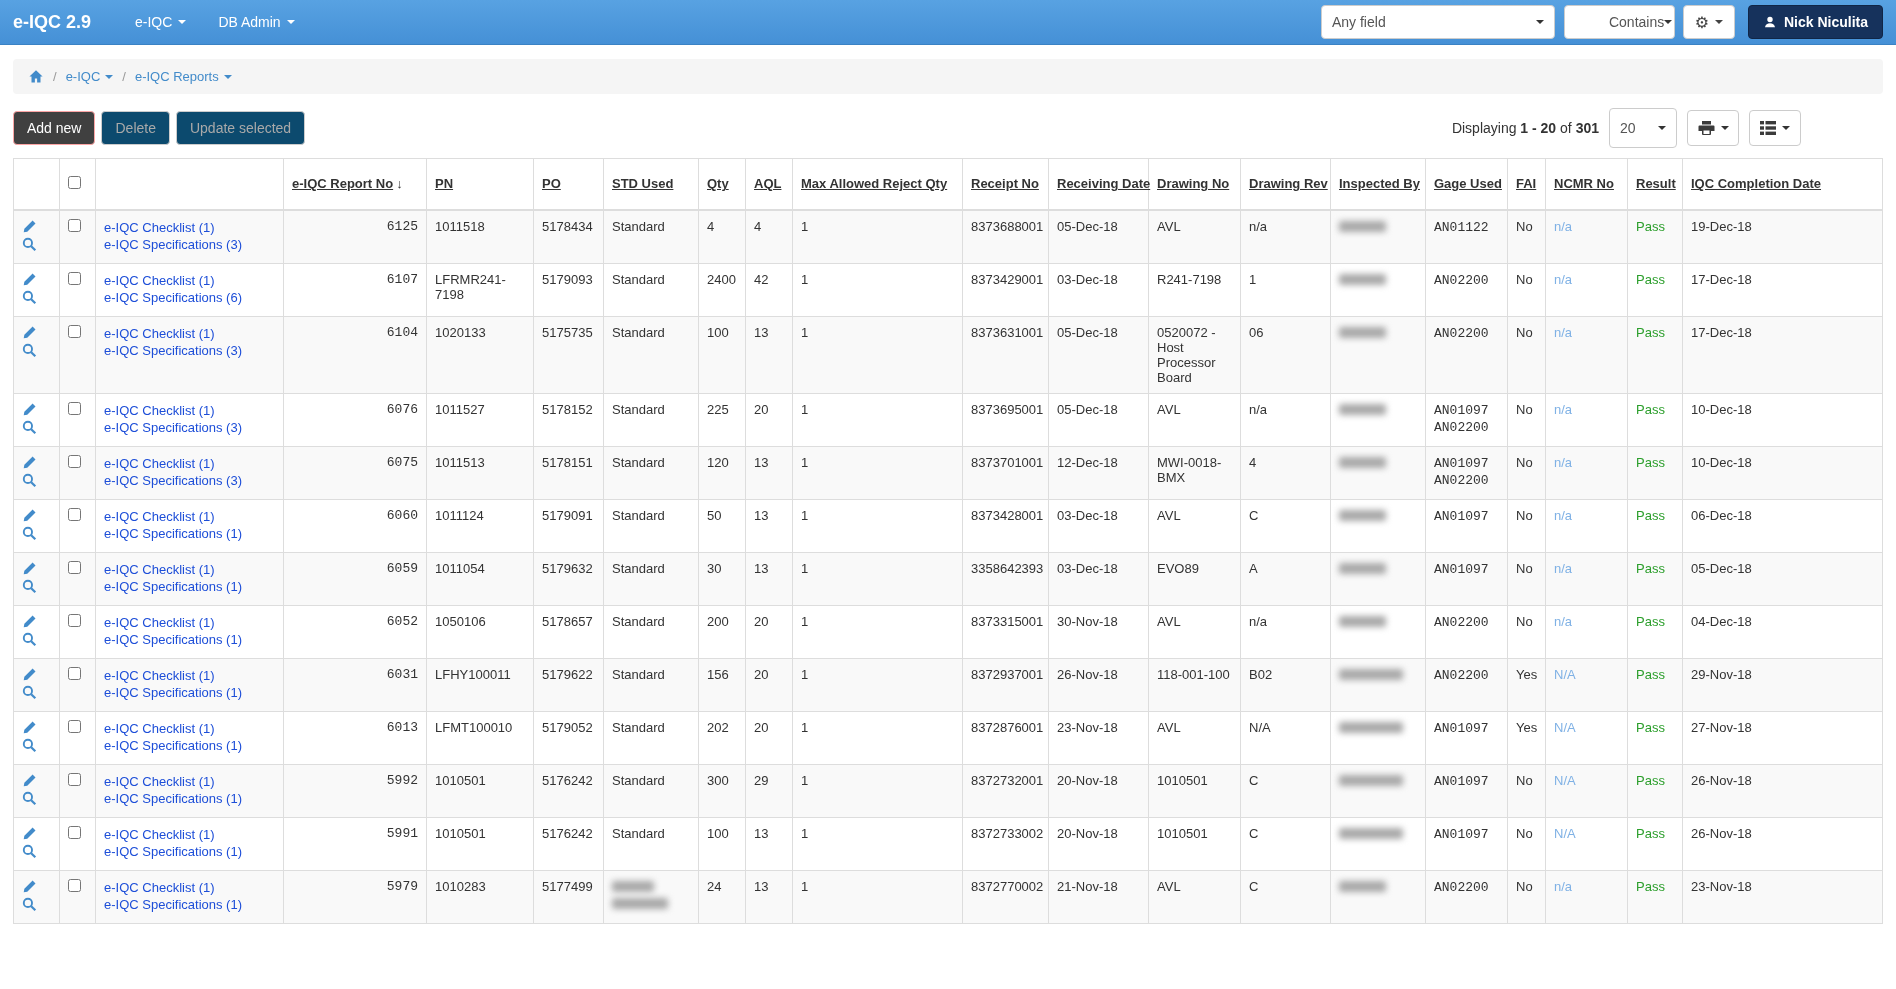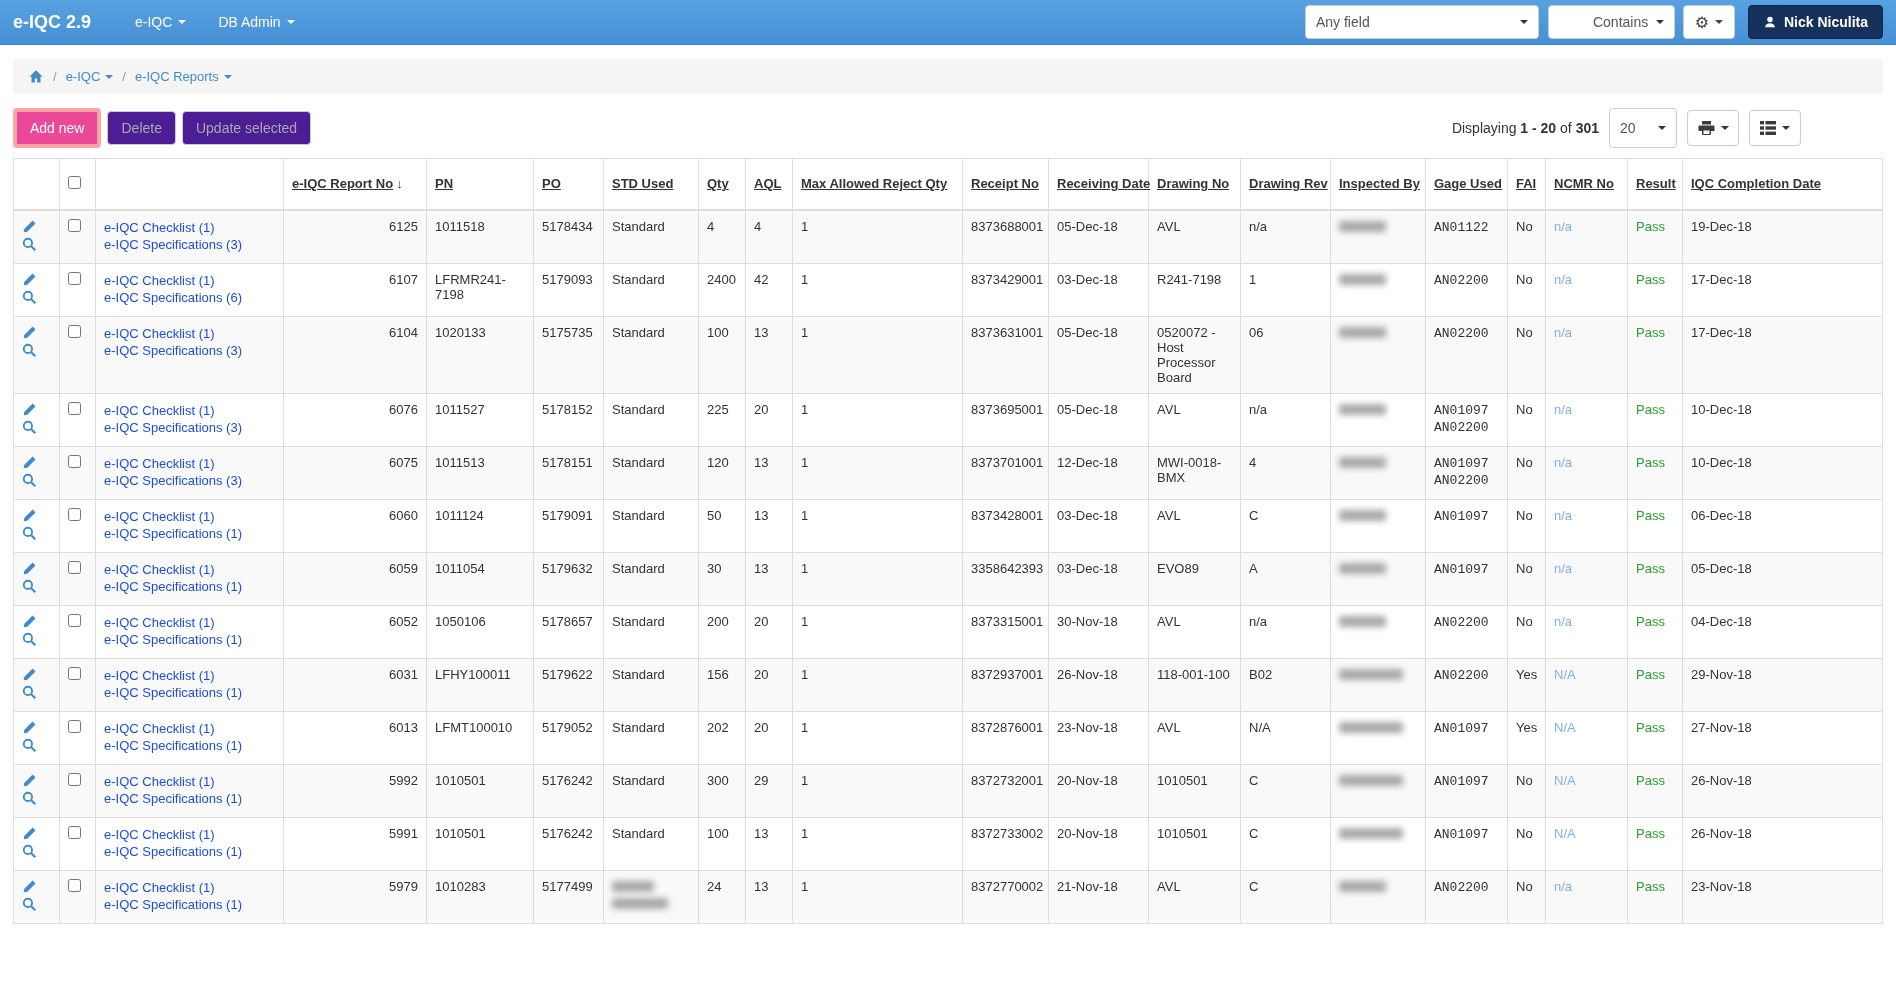--- a/index.html
+++ b/index.html
@@ -12,21 +12,21 @@
   .brand { color:#fff; font-size:18px; font-weight:bold; margin-right:28px; cursor:pointer; }
   .nav-item { color:#fff; font-size:14px; padding:0 16px; height:45px; display:flex;
     align-items:center; gap:6px; cursor:pointer; }
   .caret { width:0; height:0; border-left:4px solid transparent; border-right:4px solid transparent;
     border-top:4px solid currentColor; display:inline-block; }
   .nav-search { margin-left:auto; display:flex; align-items:center; }
   .fakeselect { background:#fff; border:1px solid #ccc; border-radius:4px; height:34px;
     display:flex; align-items:center; justify-content:space-between; padding:0 10px;
     font-size:14px; color:#555; cursor:pointer; }
   .sel-field { width:234px; margin-right:9px; }
-  .sel-op { width:127px; margin-right:8px;padding-left:44px; }
+  .sel-op { width:111px; margin-right:8px;padding-left:44px; }
   .fakeselect .caret { color:#333; }
   .input-group { display:flex; height:34px; margin-right:30px; }
   .search-input { width:218px; height:34px; border:1px solid #ccc; border-radius:4px 0 0 4px;
     padding:0 10px; font-size:14px; color:#555; font-family:"Liberation Sans",sans-serif; }
   .btn-clear { width:40px; background:#fff; border:1px solid #ccc; border-left:none;
     color:#333; font-size:15px; font-weight:bold; cursor:pointer; }
   .btn-search { width:42px; background:#6cb0e8; border:1px solid #5ca0da; border-radius:0 4px 4px 0;
     cursor:pointer; display:flex; align-items:center; justify-content:center; }
   .btn-gear { height:34px; width:52px; background:#fff; border:1px solid #ccc; border-radius:4px;
     display:flex; align-items:center; justify-content:center; gap:6px; cursor:pointer;
@@ -38,41 +38,41 @@
   
   .breadcrumb { margin:14px 13px; background:#f5f5f5; border-radius:4px; padding:10px 15px;
     display:flex; align-items:center; gap:9px; font-size:13px; }
   .crumb-link { color:#428bca; cursor:pointer; display:flex; align-items:center; gap:5px; }
   .crumb-sep { color:#999; }
 
   
   .toolbar { margin:0 13px 10px; display:flex; align-items:center; }
   .btn { font-size:14px; border-radius:4px; padding:8px 13px; cursor:pointer;
     font-family:"Liberation Sans",sans-serif; }
-  .btn-primary { background:#ec4899; border:4px solid #fca5a5; color:#fff; margin-right:6px; }
-  .btn-default { background:#4c1d95; border:1px solid #ccc; color:#a9a9a9; margin-right:6px; }
+  .btn-primary { background:#404040; border:1px solid #fca5a5; color:#fff; margin-right:6px; }
+  .btn-default { background:#0c4a6e; border:1px solid #ccc; color:#a9a9a9; margin-right:6px; }
   .pager { margin-left:auto; display:flex; align-items:center; padding-right:82px; gap:10px; }
   .pager-text { font-size:14px; color:#333; }
   .pager-text b { font-weight:bold; }
   .sel-pagesize { width:68px; height:40px; font-size:14px; }
   .btn-icon { height:36px; width:52px; background:#fff; border:1px solid #ccc; border-radius:4px;
     display:flex; align-items:center; justify-content:center; gap:6px; cursor:pointer; color:#333; }
 
   
   table { border-collapse:collapse; width:1870px; margin:0 13px; table-layout:fixed; }
   th, td { border:1px solid #ddd; padding:8px; font-size:13px; text-align:left; }
   th { border-bottom:2px solid #ddd; height:51px; vertical-align:middle; white-space:nowrap; }
   th .hlabel { font-weight:bold; text-decoration:underline; color:#333; cursor:pointer; }
   th .sortarrow { font-weight:bold; margin-left:3px; }
   td { vertical-align:top; color:#333; }
   tbody tr:nth-child(odd) { background:#f9f9f9; }
   tbody tr { height:47px; }
   a.tbl-link { color:#1d4ed8; text-decoration:none; display:block; line-height:17px; cursor:pointer; }
   a.ncmr-link { color:#7fb1e5; text-decoration:none; cursor:pointer; }
-  .num { text-align:right; }
+  .num { text-align:right;font-family:Liberation Mono, monospace; }
   .pass { color:#2b9e2b; }
   .icon-btn { display:inline-block; cursor:pointer; margin-right:6px; }
   .blur-chip { height:11px; border-radius:2px; background:#a8a8a8; filter:blur(3px);
     margin:2px 0 6px 0; }
   .gage-line { line-height:17px;font-family:Liberation Mono, monospace; }
   input[type=checkbox] { width:13px; height:13px; cursor:pointer; }
 </style>
 </head>
 <body>
 

